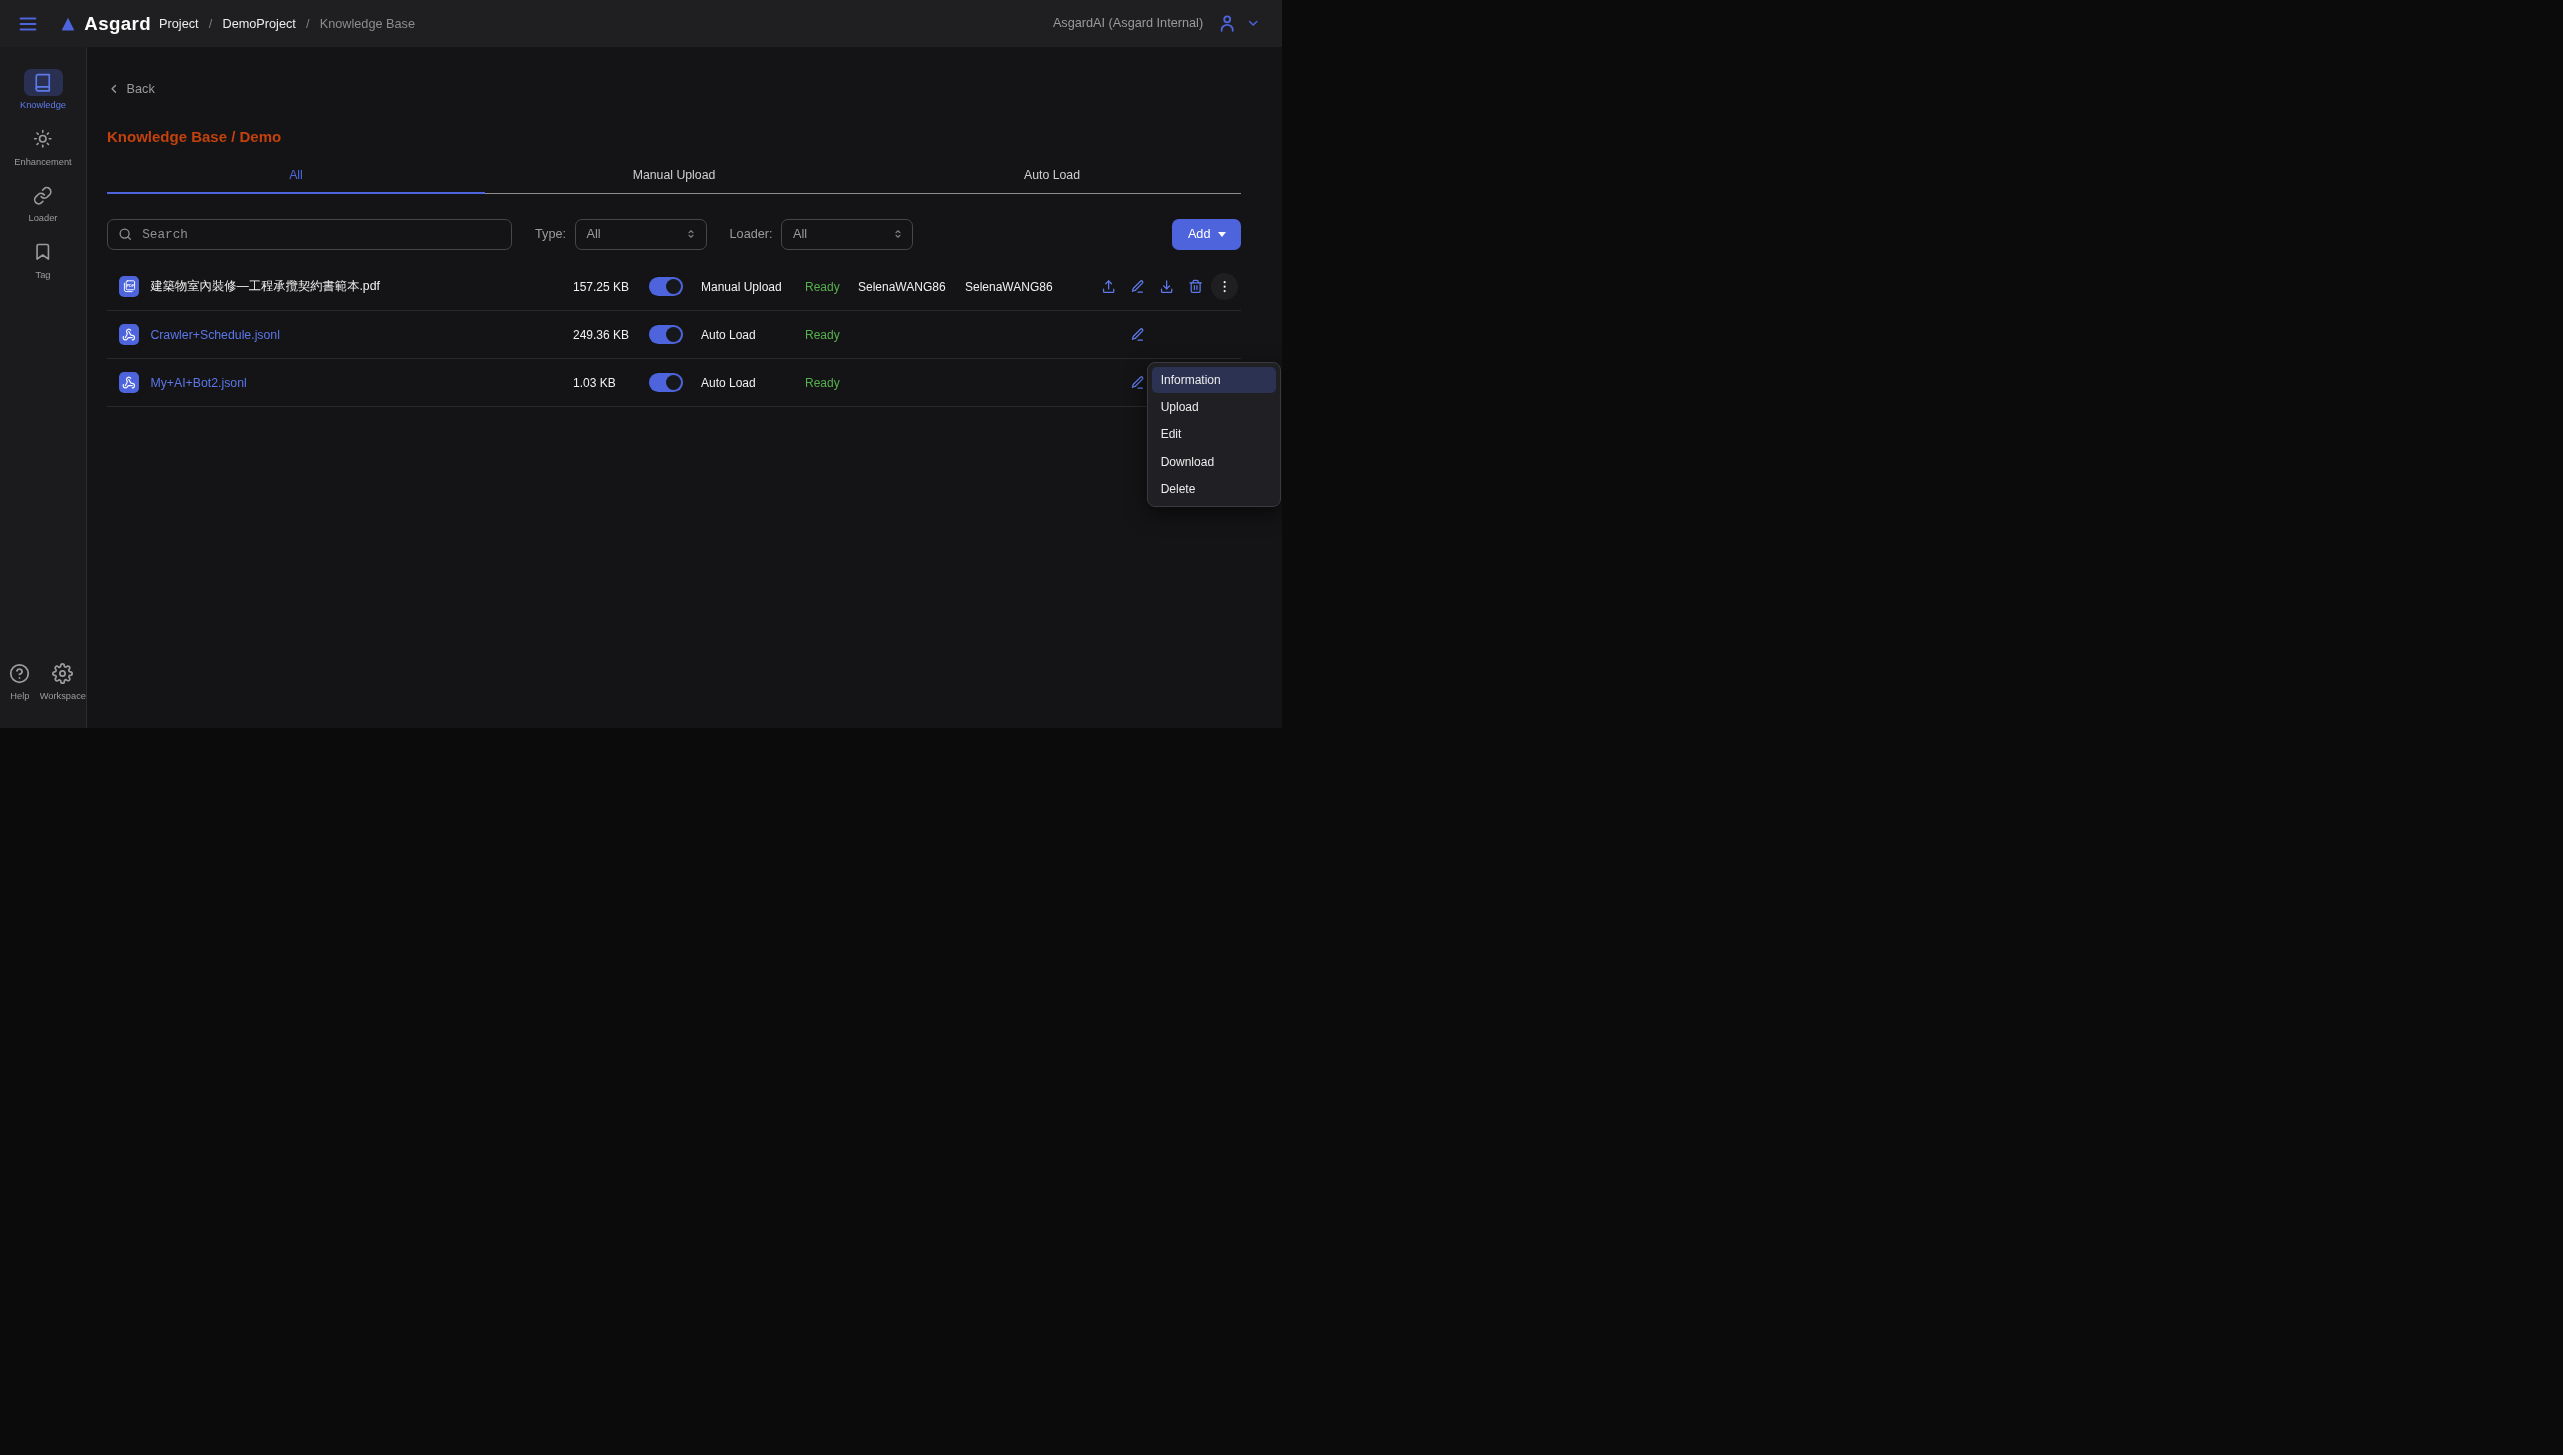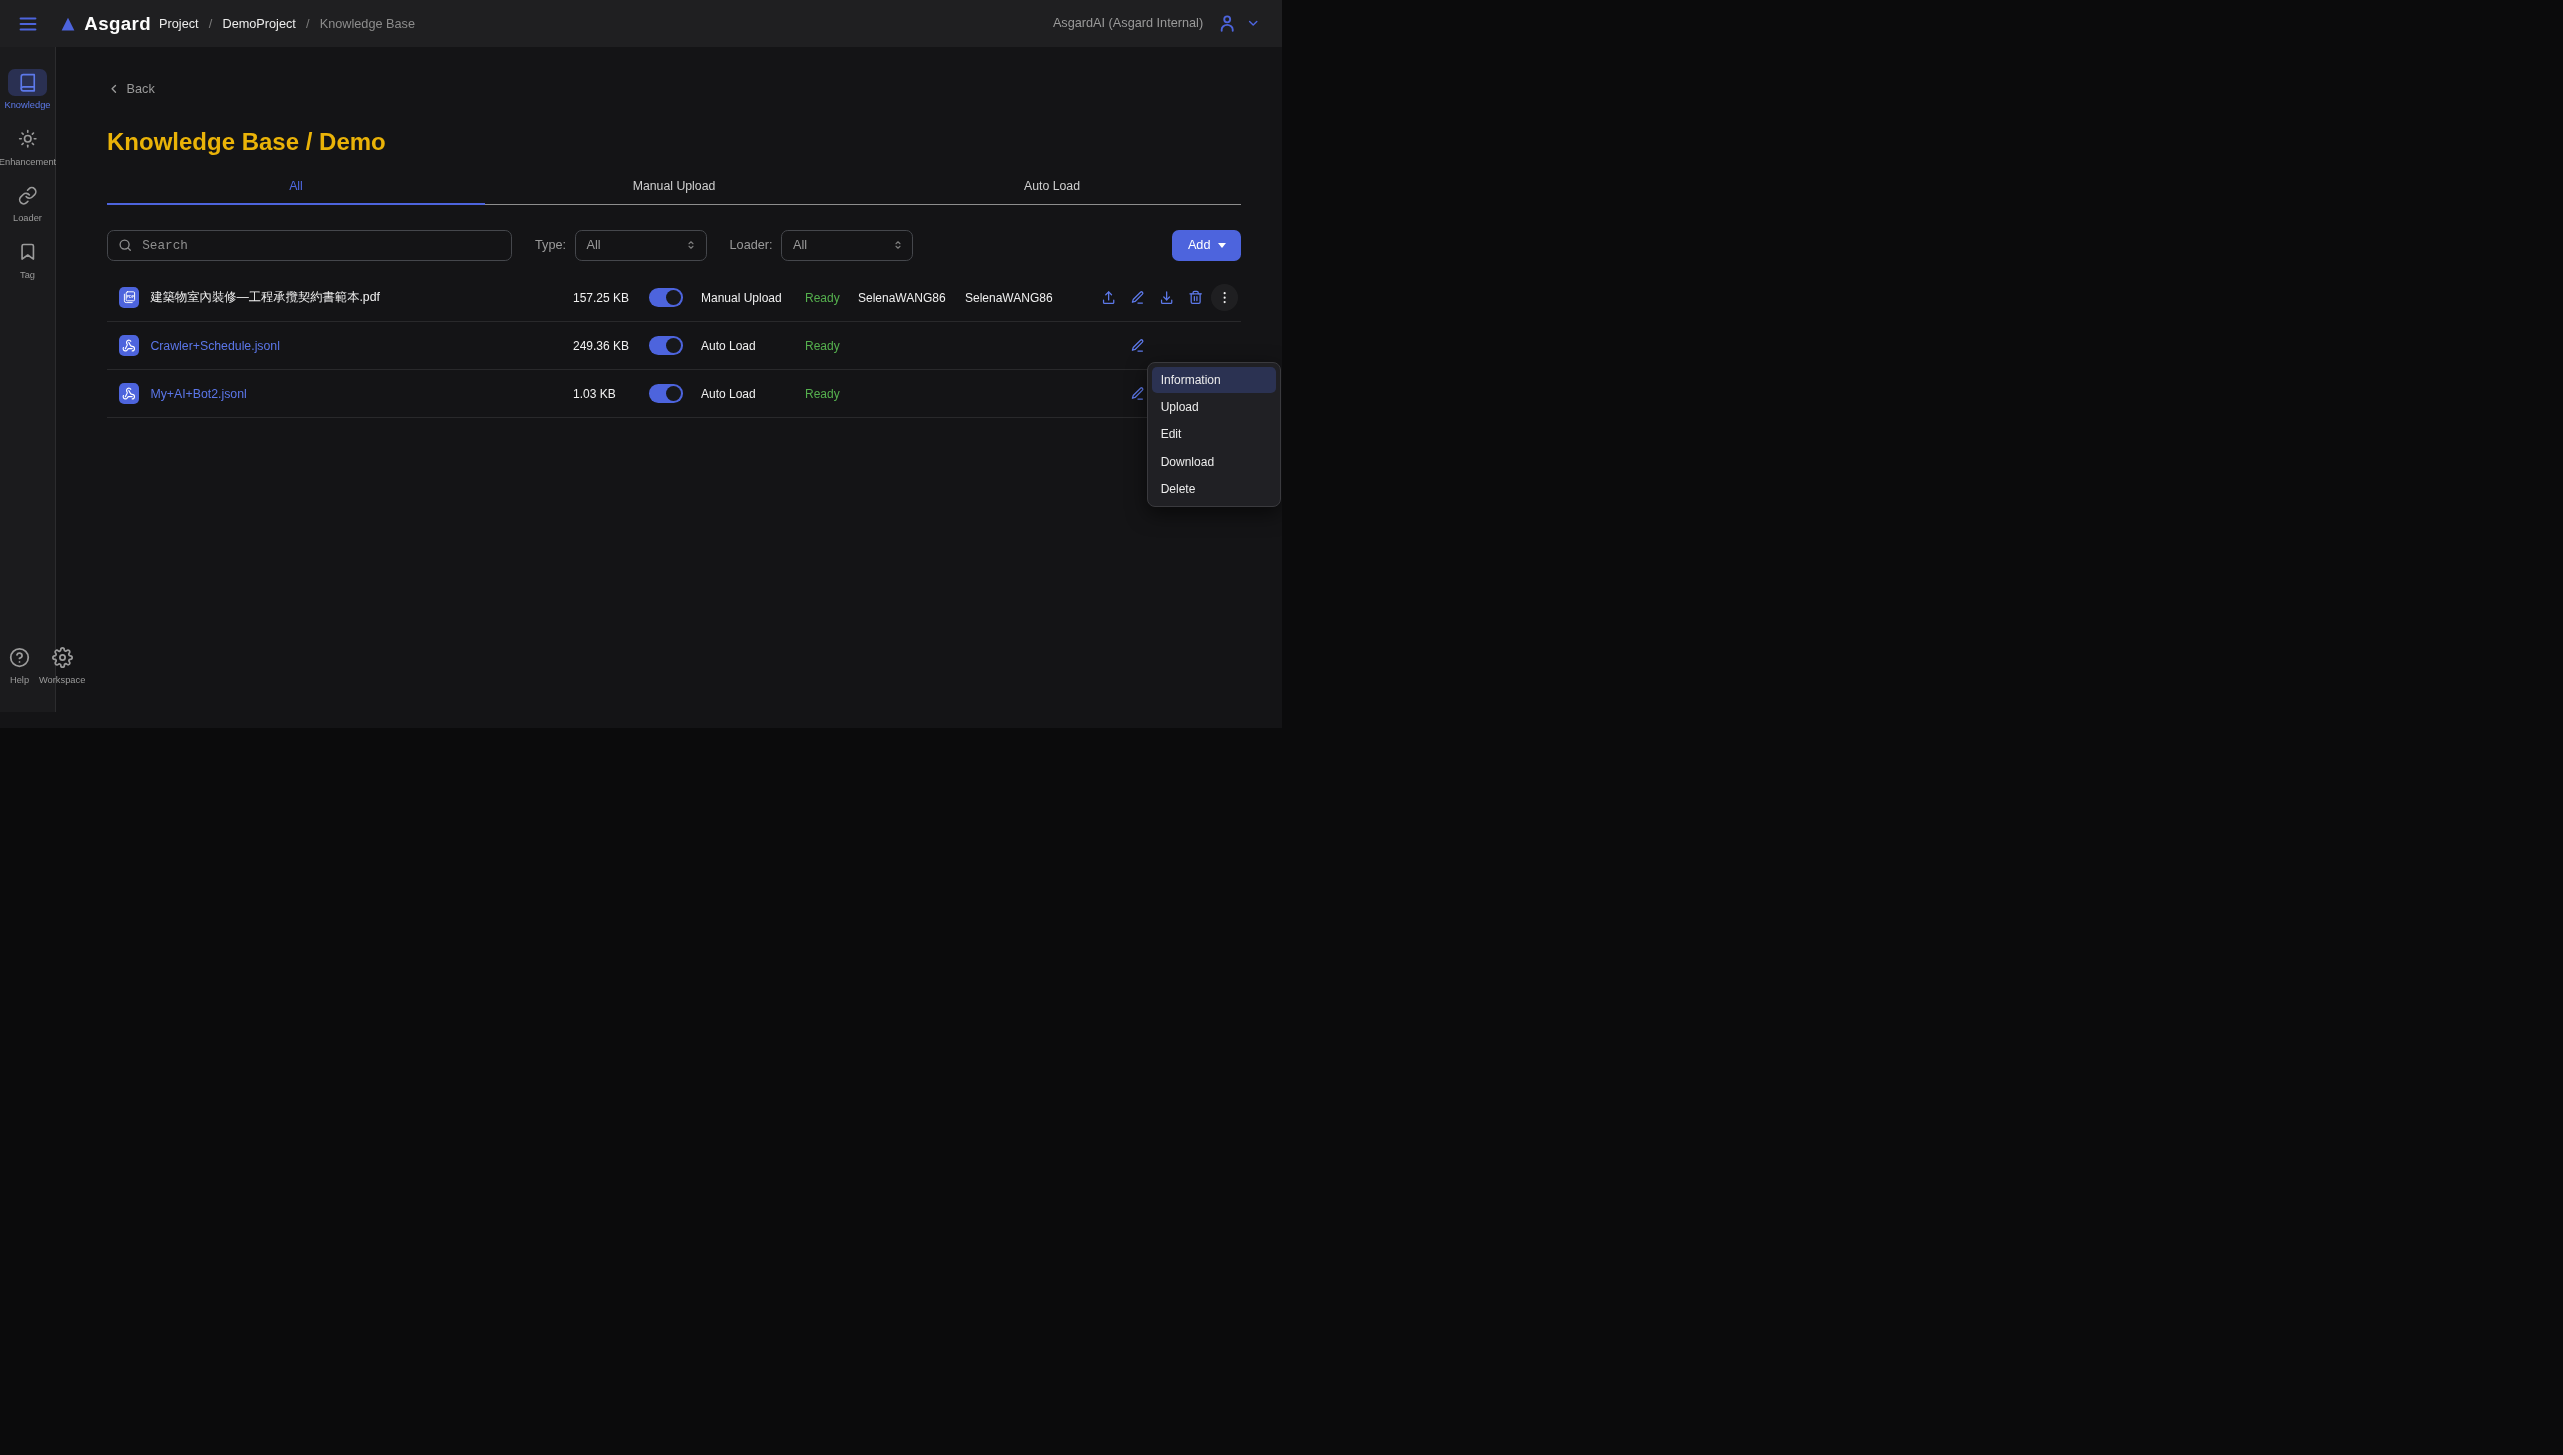--- a/index.html
+++ b/index.html
@@ -15,32 +15,32 @@
   .breadcrumb { display:flex; align-items:center; gap:10.2px; margin-left:8px; font-size:12.7px; }
   .crumb { color:#ececec; cursor:pointer; }
   .crumb-sep { color:#7c7c7c; }
   .crumb.muted { color:#8c8c8c; cursor:default; }
   .header-right { margin-left:auto; display:flex; align-items:center; gap:8.5px; }
   .account-label { color:#9a9a9a; font-size:12.7px; margin-right:5.1px; }
   .user-icon { color:#4d64dd; display:flex; cursor:pointer; }
   .header-chevron { color:#4d64dd; display:flex; cursor:pointer; }
 
   
-  .sidebar { position:absolute; top:47px; left:0; bottom:16px; width:56px; background:#1b1b1d; border-right:0.8px solid #2c2c2e; display:flex; flex-direction:column; align-items:flex-end; padding-top:22px; }
+  .sidebar { position:absolute; top:47px; left:0; bottom:0; width:87px; background:#1b1b1d; border-right:0.8px solid #2c2c2e; display:flex; flex-direction:column; align-items:flex-end; padding-top:22px; }
   .nav-item { display:flex; flex-direction:column; align-items:center; margin-bottom:15.3px; cursor:pointer; width:100%; }
   .nav-icon-box { width:39px; height:27px; border-radius:6.8px; display:flex; align-items:center; justify-content:center; color:#9b9b9b; }
   .nav-item.active .nav-icon-box { background:#2a3052; color:#5d79ea; }
   .nav-label { margin-top:4.2px; font-size:9.3px; color:#9b9b9b; }
   .nav-item.active .nav-label { color:#5d79ea; }
   .sidebar-footer { margin-top:auto; display:flex; flex-direction:row; align-items:center; width:100%; padding-bottom:12px; }
 
   
   .main { position:absolute; top:47px; left:66px; right:0; bottom:0; padding:0 41px; }
   .back-row { margin-top:35px; display:inline-flex; align-items:center; gap:6px; color:#9a9a9a; font-size:12.7px; cursor:pointer; }
-  .page-title { margin-top:29px; font-size:24px; font-weight:bold; color:#eab308; }
+  .page-title { margin-top:29px; font-size:15px; font-weight:bold; color:#c2410c; }
 
   .tabs { margin-top:23px; display:flex; }
   .tab { flex:1; text-align:center; font-size:12.3px; color:#cfcfcf; padding-bottom:11px; border-bottom:1.7px solid #8e8e8e; cursor:pointer; }
   .tab.active { color:#4f68e2; border-bottom:2.5px solid #4d64dd; padding-bottom:10.2px; }
 
   .filters { margin-top:24.6px; display:flex; align-items:center; }
   .search-box { width:405px; height:31px; border:0.8px solid #45474c; border-radius:6.8px; display:flex; align-items:center; padding:0 10.2px; gap:7.6px; color:#8f8f8f; }
   .search-box input { flex:1; background:transparent; border:none; outline:none; color:#e0e0e0; font-size:12.7px; font-family:Liberation Mono, monospace; }
   .search-box input::placeholder { color:#8f8f8f; }
   .filter-label { margin-left:23px; color:#9a9a9a; font-size:12.7px; }

